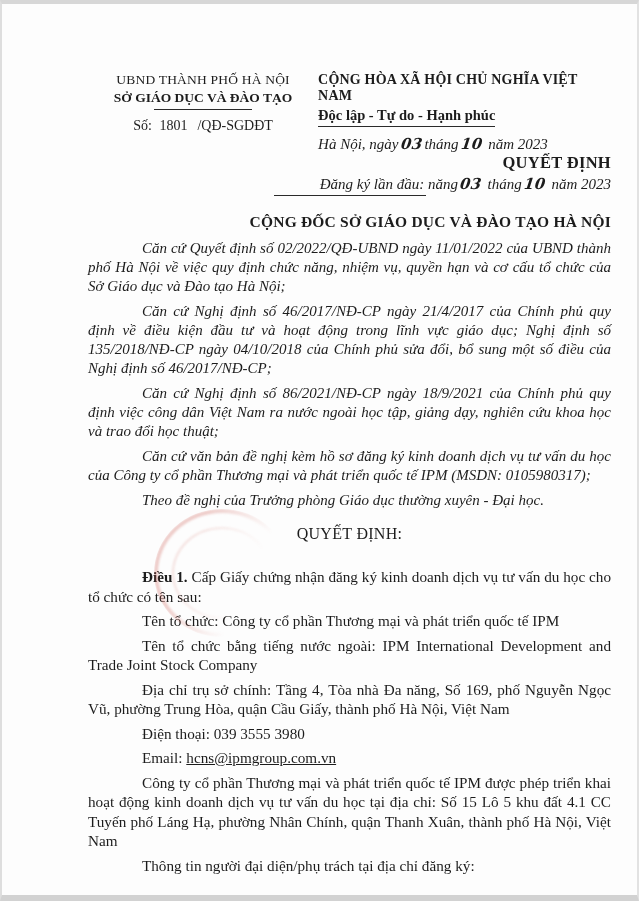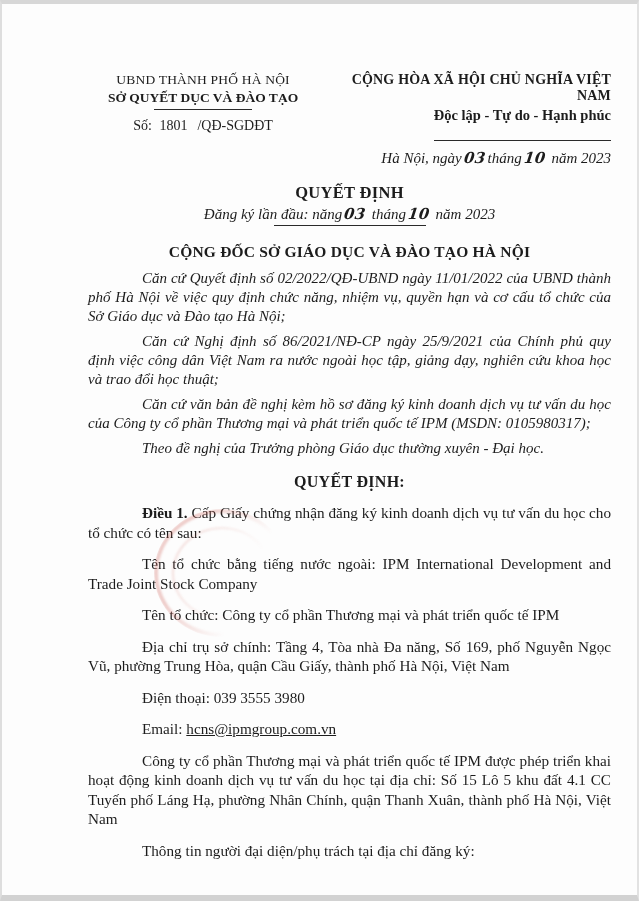--- a/index.html
+++ b/index.html
@@ -15,48 +15,48 @@
     border-right:2px solid #e2e2e2;
     font-family:"Liberation Serif","DejaVu Serif",serif;
     color:#1c1c1c;
     overflow:hidden;
   }
   .content{padding:68px 26px 0 86px;}
 
   
   .hdr{display:flex;align-items:flex-start;}
   .hdr-left{width:44%;text-align:center;}
-  .hdr-right{width:56%;text-align:right;}
+  .hdr-right{width:56%;text-align:left;}
   .hdr-left .l1{font-size:13.5px;letter-spacing:.2px;}
   .hdr-left .l2{font-size:13.5px;font-weight:bold;margin-top:2px;}
   .hdr-rule-s{width:98px;border-bottom:1.5px solid #2a2a2a;margin:3px auto 8px;}
   .num-line{font-size:14px;margin-top:4px;}
   .num-line .num{margin:0 10px 0 4px;text-align:right;}
   .hdr-right .l1{font-size:14px;font-weight:bold;letter-spacing:.2px;}
   .motto{display:inline-block;font-size:14.5px;font-weight:bold;margin-top:3px;
-         border-bottom:1.5px solid #2a2a2a;padding-bottom:16px;}
+         border-bottom:1.5px solid #2a2a2a;padding-bottom:2px;}
   .dateline{font-size:15px;font-style:italic;margin-top:8px;}
 
   
-  .title-block{text-align:center;margin-top:16px;}
+  .title-block{text-align:right;}
   .t-head{font-size:16.5px;font-weight:bold;letter-spacing:.3px;}
   .t-sub{font-size:15px;font-weight:bold;margin-top:3px;}
   .t-reg{font-size:15px;font-style:italic;margin-top:2px;}
   .t-reg-rule{width:152px;border-bottom:1.2px solid #2a2a2a;margin:2px auto 0;}
   .t-auth{font-size:15.5px;font-weight:bold;margin-top:17px;letter-spacing:.2px;}
 
   
   .preamble p{
     margin:6px 0;
     font-size:15px;font-style:italic;
     line-height:19px;text-align:justify;text-indent:54px;
   }
-  .dec-head{text-align:center;font-size:16px;font-weight:bold;margin:15px 0 12px;letter-spacing:.3px;}
+  .dec-head{text-align:center;font-size:16px;font-weight:normal;margin:15px 0 24px;letter-spacing:.3px;}
   .article p{
-    margin:12px 0;
+    margin:5px 0;
     font-size:15.2px;line-height:19.5px;
     text-align:justify;text-indent:54px;
   }
   .article .lead{font-weight:bold;}
   .email-link{text-decoration:underline;}
 
   
   .hand{
     display:inline-block;
     font-family:"DejaVu Serif",serif;
@@ -86,21 +86,21 @@
 </style>
 </head>
 <body>
 
 <div class="page">
   <div class="content">
 
     <div class="hdr">
       <div class="hdr-left">
         <div class="l1">UBND THÀNH PHỐ HÀ NỘI</div>
-        <div class="l2">SỞ QUYẾT DỤC VÀ ĐÀO TẠO</div>
+        <div class="l2">SỞ GIÁO DỤC VÀ ĐÀO TẠO</div>
         <div class="hdr-rule-s"></div>
         <div class="num-line">
           <span>Số: </span><span class="num">1801</span><span>/QĐ-SGDĐT</span>
         </div>
       </div>
       <div class="hdr-right">
         <div class="l1">CỘNG HÒA XÃ HỘI CHỦ NGHĨA VIỆT NAM</div>
         <div><span class="motto">Độc lập - Tự do - Hạnh phúc</span></div>
         <div class="dateline">
           <span>Hà Nội, ngày</span><span class="hand">03</span><span>tháng</span><span class="hand">10</span> <span>năm 2023</span>
@@ -112,31 +112,32 @@
       <div class="t-head">QUYẾT ĐỊNH</div>
       <div class="t-reg">
         <span>Đăng ký lần đầu: năng</span><span class="hand">03</span> <span>tháng</span><span class="hand">10</span> <span>năm 2023</span>
       </div>
       <div class="t-reg-rule"></div>
       <div class="t-auth">CỘNG ĐỐC SỞ GIÁO DỤC VÀ ĐÀO TẠO HÀ NỘI</div>
     </div>
 
     <div class="preamble" style="margin-top:8px;">
       <p>Căn cứ Quyết định số 02/2022/QĐ-UBND ngày 11/01/2022 của UBND thành phố Hà Nội về việc quy định chức năng, nhiệm vụ, quyền hạn và cơ cấu tổ chức của Sở Giáo dục và Đào tạo Hà Nội;</p>
-      <p>Căn cứ Nghị định số 86/2021/NĐ-CP ngày 25/9/2021 của Chính phủ quy định việc công dân Việt Nam ra nước ngoài học tập, giảng dạy, nghiên cứu khoa học và trao đổi học thuật;</p>
+      <p>Căn cứ Nghị định số 46/2017/NĐ-CP ngày 21/4/2017 của Chính phủ quy định về điều kiện đầu tư và hoạt động trong lĩnh vực giáo dục; Nghị định số 135/2018/NĐ-CP ngày 04/10/2018 của Chính phủ sửa đổi, bổ sung một số điều của Nghị định số 46/2017/NĐ-CP;</p>
+      <p>Căn cứ Nghị định số 86/2021/NĐ-CP ngày 18/9/2021 của Chính phủ quy định việc công dân Việt Nam ra nước ngoài học tập, giảng dạy, nghiên cứu khoa học và trao đổi học thuật;</p>
       <p>Căn cứ văn bản đề nghị kèm hồ sơ đăng ký kinh doanh dịch vụ tư vấn du học của Công ty cổ phần Thương mại và phát triển quốc tế IPM (MSDN: 0105980317);</p>
       <p>Theo đề nghị của Trưởng phòng Giáo dục thường xuyên - Đại học.</p>
     </div>
 
     <div class="dec-head">QUYẾT ĐỊNH:</div>
 
     <div class="article">
       <p><span class="lead">Điều 1.</span><span> Cấp Giấy chứng nhận đăng ký kinh doanh dịch vụ tư vấn du học cho tổ chức có tên sau:</span></p>
+      <p>Tên tổ chức: Công ty cổ phần Thương mại và phát triển quốc tế IPM</p>
       <p>Tên tổ chức bằng tiếng nước ngoài: IPM International Development and Trade Joint Stock Company</p>
-      <p>Tên tổ chức: Công ty cổ phần Thương mại và phát triển quốc tế IPM</p>
       <p>Địa chỉ trụ sở chính: Tầng 4, Tòa nhà Đa năng, Số 169, phố Nguyễn Ngọc Vũ, phường Trung Hòa, quận Cầu Giấy, thành phố Hà Nội, Việt Nam</p>
       <p>Điện thoại: 039 3555 3980</p>
       <p><span>Email: </span><span class="email-link">hcns@ipmgroup.com.vn</span></p>
       <p>Công ty cổ phần Thương mại và phát triển quốc tế IPM được phép triển khai hoạt động kinh doanh dịch vụ tư vấn du học tại địa chỉ: Số 15 Lô 5 khu đất 4.1 CC Tuyến phố Láng Hạ, phường Nhân Chính, quận Thanh Xuân, thành phố Hà Nội, Việt Nam</p>
       <p>Thông tin người đại diện/phụ trách tại địa chỉ đăng ký:</p>
     </div>
 
   </div>
 
   <div class="stamp">

